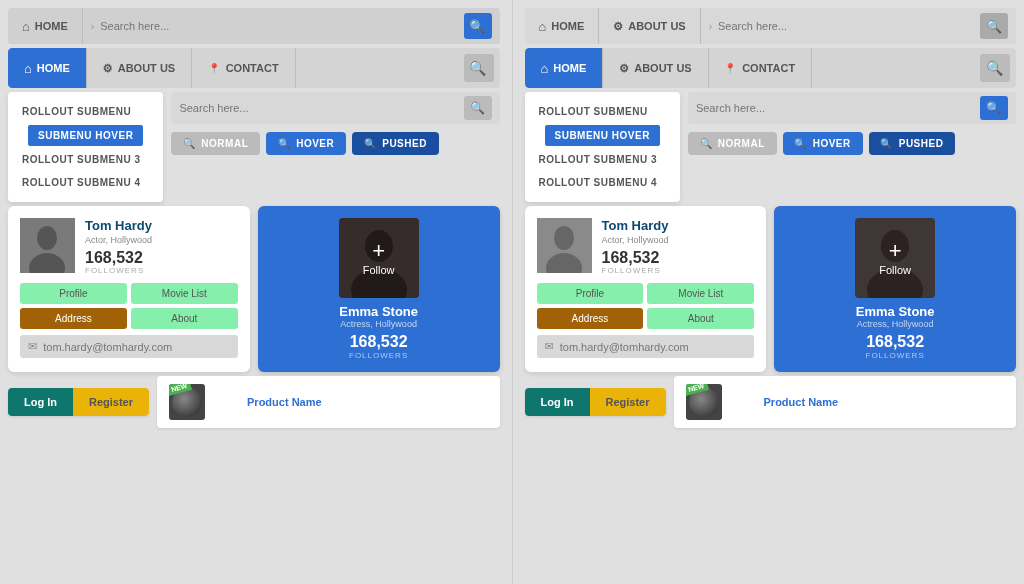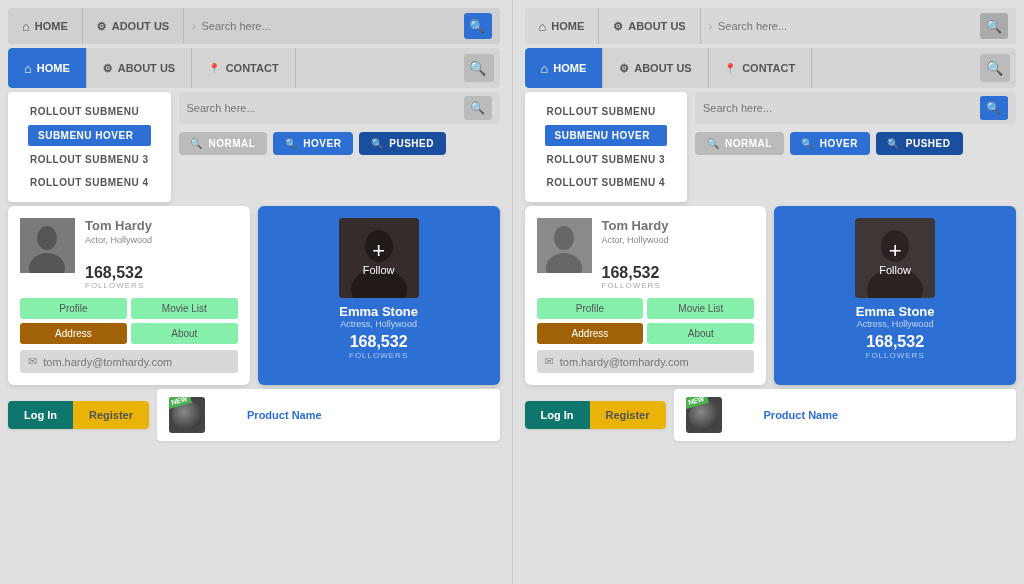--- a/index.html
+++ b/index.html
@@ -138,39 +138,39 @@
     
     .dropdown-section {
       display: flex;
       gap: 8px;
       min-height: 110px;
     }
 
     .dropdown-menu {
       background: white;
       border-radius: 4px;
-      padding: 8px 8px;
+      padding: 8px 0;
       min-width: 155px;
       box-shadow: 0 2px 5px rgba(0,0,0,0.1);
     }
 
     .dropdown-item {
       padding: 6px 14px;
       color: #555;
       font-size: 10px;
       font-weight: bold;
       cursor: pointer;
       letter-spacing: 0.5px;
     }
 
     .dropdown-item.hover {
       background: #2e6fd4;
       color: white;
       border-radius: 2px;
-      margin: 2px 12px;
+      margin: 2px 20px;
       padding: 5px 10px;
     }
 
     .search-buttons-area {
       display: flex;
       flex-direction: column;
       gap: 8px;
       flex: 1;
     }
 
@@ -274,30 +274,30 @@
       display: flex;
       gap: 10px;
       margin-bottom: 8px;
     }
 
     .profile-info {
       flex: 1;
     }
 
     .profile-name {
-      color: #737373;
+      color: #0c4a6e;
       font-size: 13px;
       font-weight: bold;
       margin-bottom: 2px;
     }
 
     .profile-title {
       color: #888;
       font-size: 9px;
-      margin-bottom: 20px;
+      margin-bottom: 5px;
     }
 
     .profile-followers-count {
       color: #333;
       font-size: 16px;
       font-weight: bold;
       line-height: 1;
     }
 
     .profile-followers-label {
@@ -526,24 +526,20 @@
 <body>
 
 <div class="main-container">
 
   <div class="column">
 
     <div class="navbar">
       <div class="nav-item">
         <span class="icon-home" style="font-size:13px;"></span>
         <span>HOME</span>
-      </div>
-      <div class="nav-item">
-        <span class="icon-gear" style="font-size:11px;"></span>
-        <span>ADOUT US</span>
       </div>
       <div class="nav-search-wrap">
         <span style="color:#999; font-size:10px;">›</span>
         <input type="text" placeholder="Search here..." style="">
         <button class="nav-search-btn blue">🔍</button>
       </div>
     </div>
 
     <div class="navbar-primary">
       <div class="nav-primary-item active">

